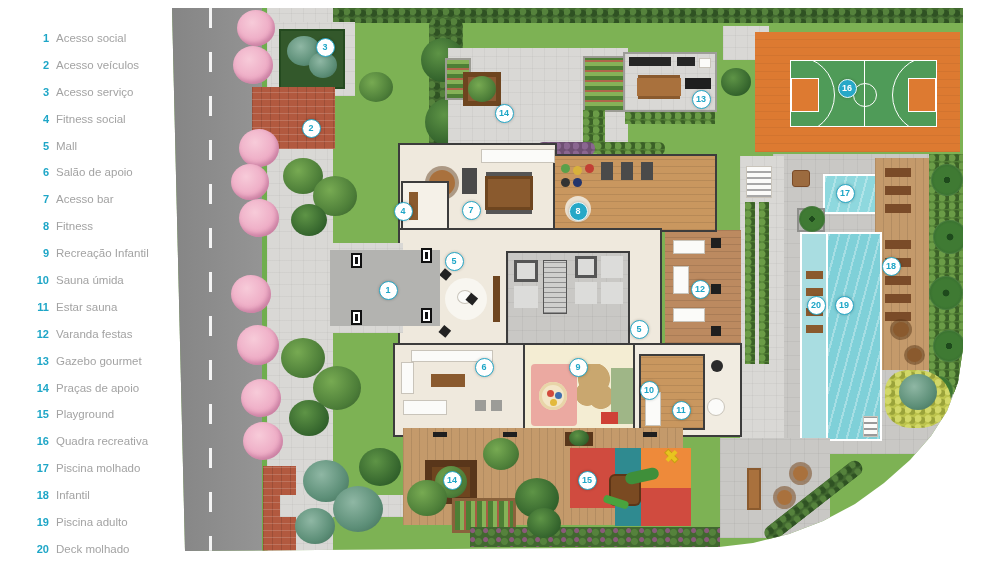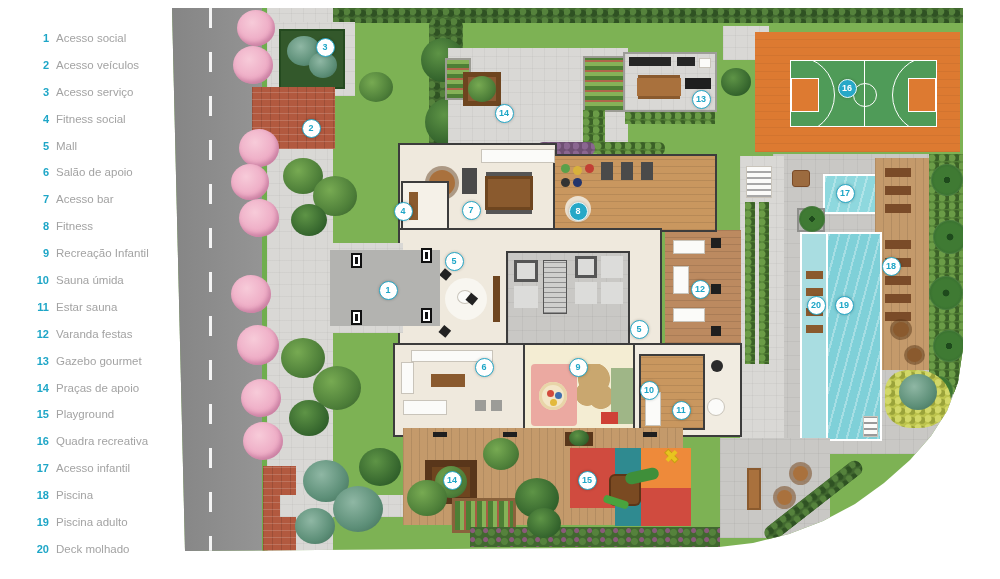--- a/index.html
+++ b/index.html
@@ -101,25 +101,25 @@
       <div class="lrow">
         <span class="lnum">15</span>
         <span class="llbl">Playground</span>
       </div>
       <div class="lrow">
         <span class="lnum">16</span>
         <span class="llbl">Quadra recreativa</span>
       </div>
       <div class="lrow">
         <span class="lnum">17</span>
-        <span class="llbl">Acesso infantil</span>
+        <span class="llbl">Piscina molhado</span>
       </div>
       <div class="lrow">
         <span class="lnum">18</span>
-        <span class="llbl">Piscina</span>
+        <span class="llbl">Infantil</span>
       </div>
       <div class="lrow">
         <span class="lnum">19</span>
         <span class="llbl">Piscina adulto</span>
       </div>
       <div class="lrow">
         <span class="lnum">20</span>
         <span class="llbl">Deck molhado</span>
       </div>
     </div>

